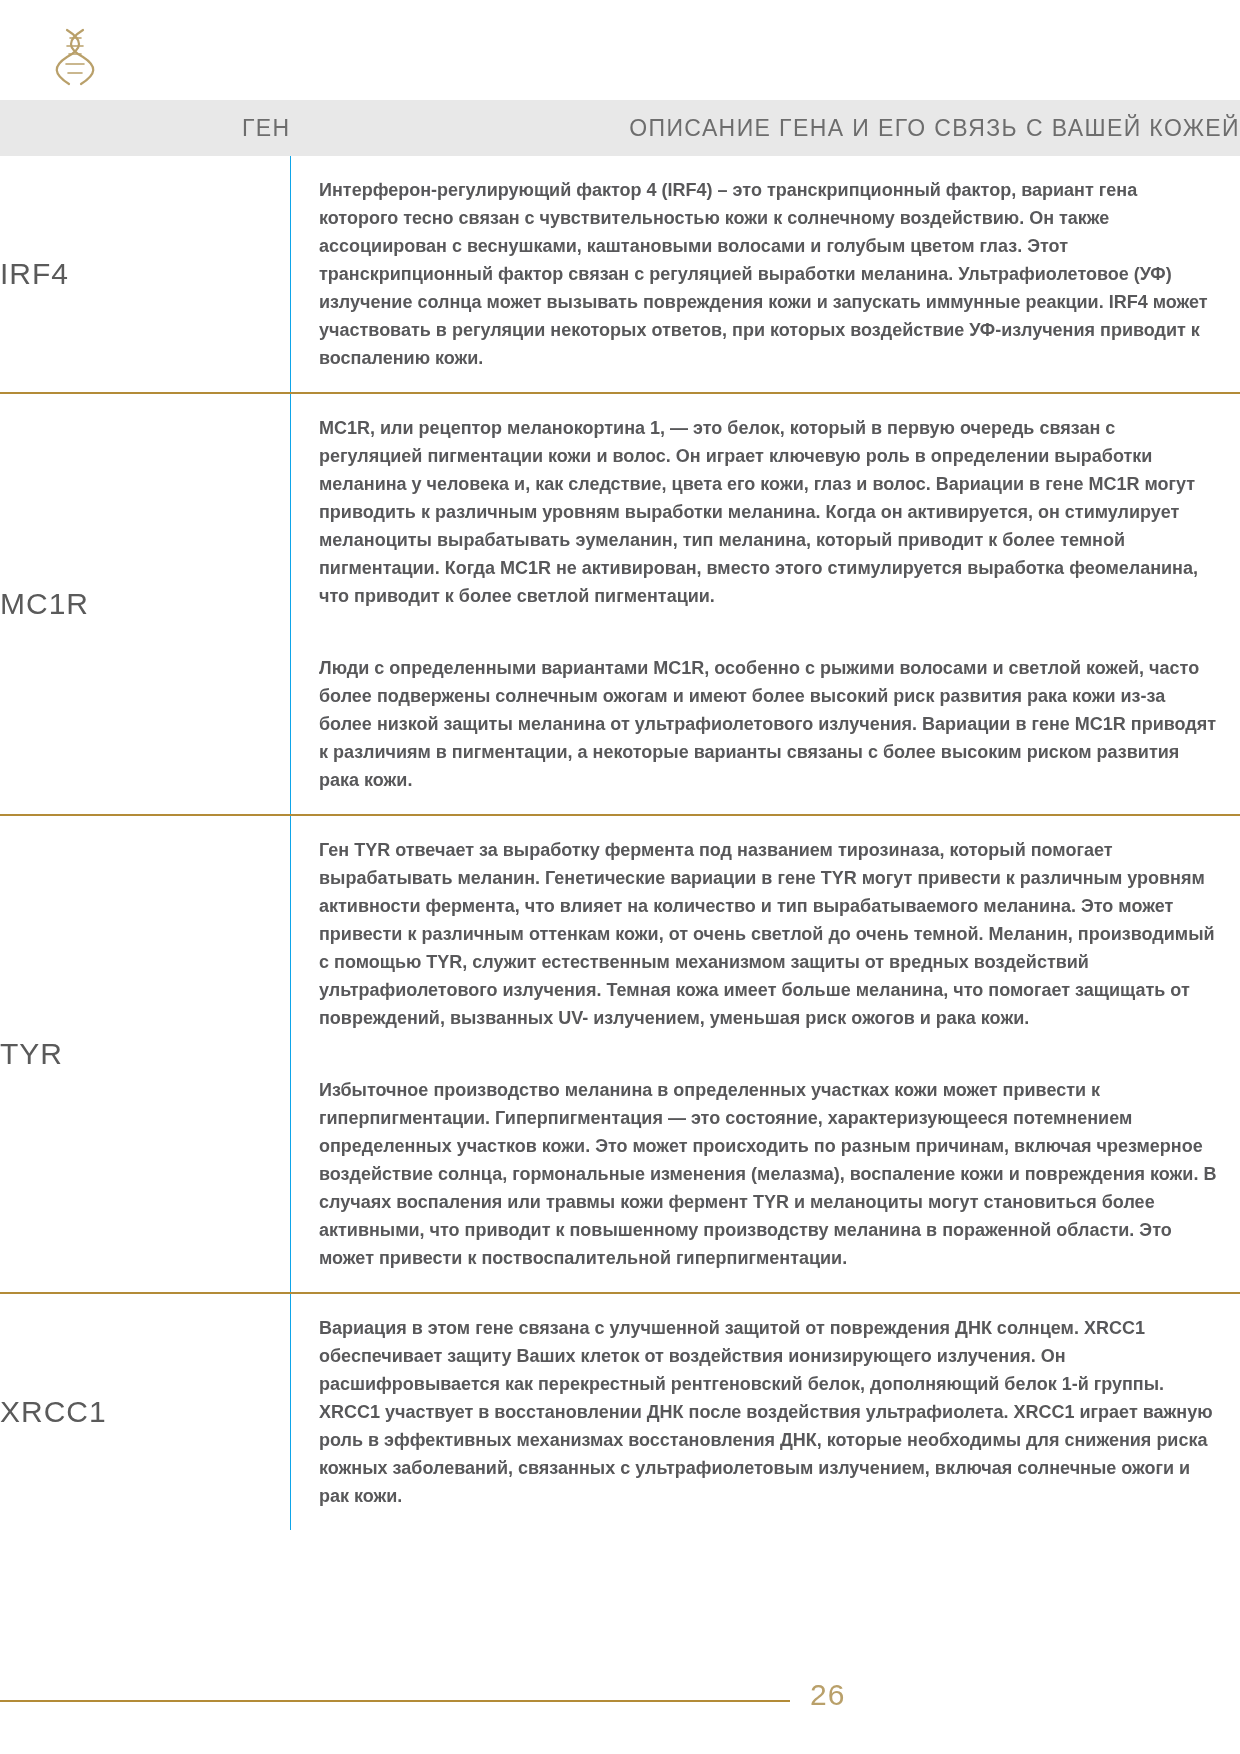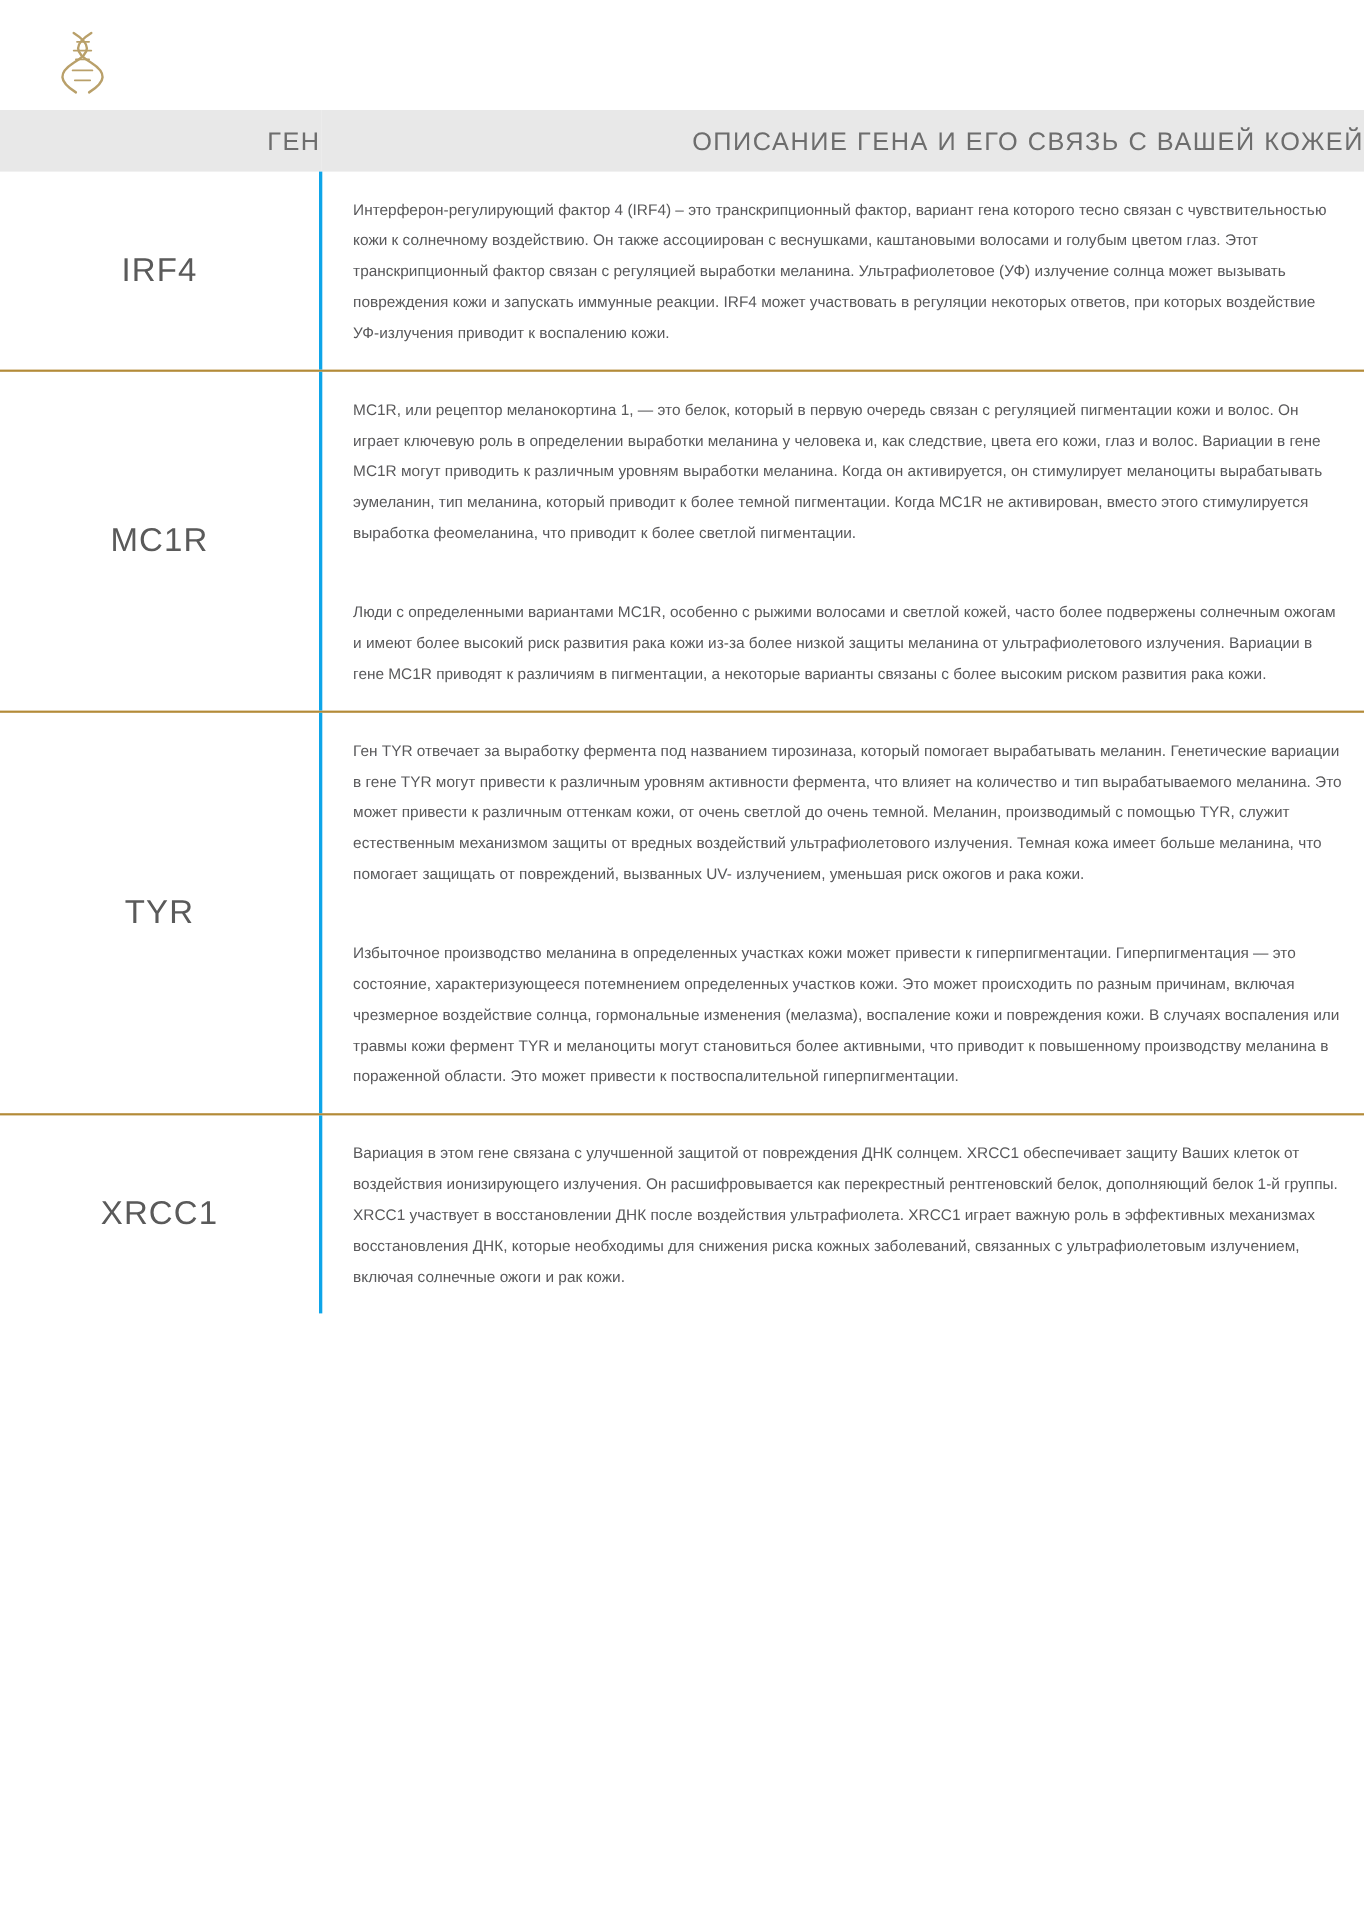--- a/index.html
+++ b/index.html
@@ -64,34 +64,34 @@
   }
   .head-desc {
     padding-left: 8px;
   }
 
   .row {
     vertical-align: middle;
   }
   .row .cell-gene {
     width: 290px;
-    text-align: center;
     font-size: 30px;
     letter-spacing: 1px;
     color: #5a5a5a;
     font-weight: 400;
-    border-right: 3px solid #0ea5e9;
+    border-right: 1px solid #0ea5e9;
     padding: 18px 0;
   }
   .row .cell-desc {
     padding: 20px 20px 20px 28px;
-    font-size: 14px;
+    font-size: 18px;
     line-height: 28px;
     color: #58585a;
     text-align: left;
+    font-weight: bold;
   }
   .row .cell-desc p {
     margin: 0;
   }
   .row .cell-desc p + p {
     margin-top: 44px;
   }
   .divider-row td {
     padding: 0;
     height: 2px;
@@ -201,14 +201,18 @@
       <tr class="row">
         <td class="cell-gene">XRCC1</td>
         <td class="cell-desc">
           <p>Вариация в этом гене связана с улучшенной защитой от повреждения ДНК солнцем.
 XRCC1 обеспечивает защиту Ваших клеток от воздействия ионизирующего излучения. Он расшифровывается как перекрестный рентгеновский белок, дополняющий белок 1-й группы. XRCC1 участвует в восстановлении ДНК после воздействия ультрафиолета. XRCC1 играет важную роль в эффективных механизмах восстановления ДНК, которые необходимы для снижения риска кожных заболеваний, связанных с ультрафиолетовым излучением, включая солнечные ожоги и рак кожи.</p>
         </td>
       </tr>
     </tbody>
   </table>
 
+  <div class="footer">
+    <div class="footer-line"></div>
+    <div class="footer-page">26</div>
+  </div>
 
 </div>
 
 </body></html>

